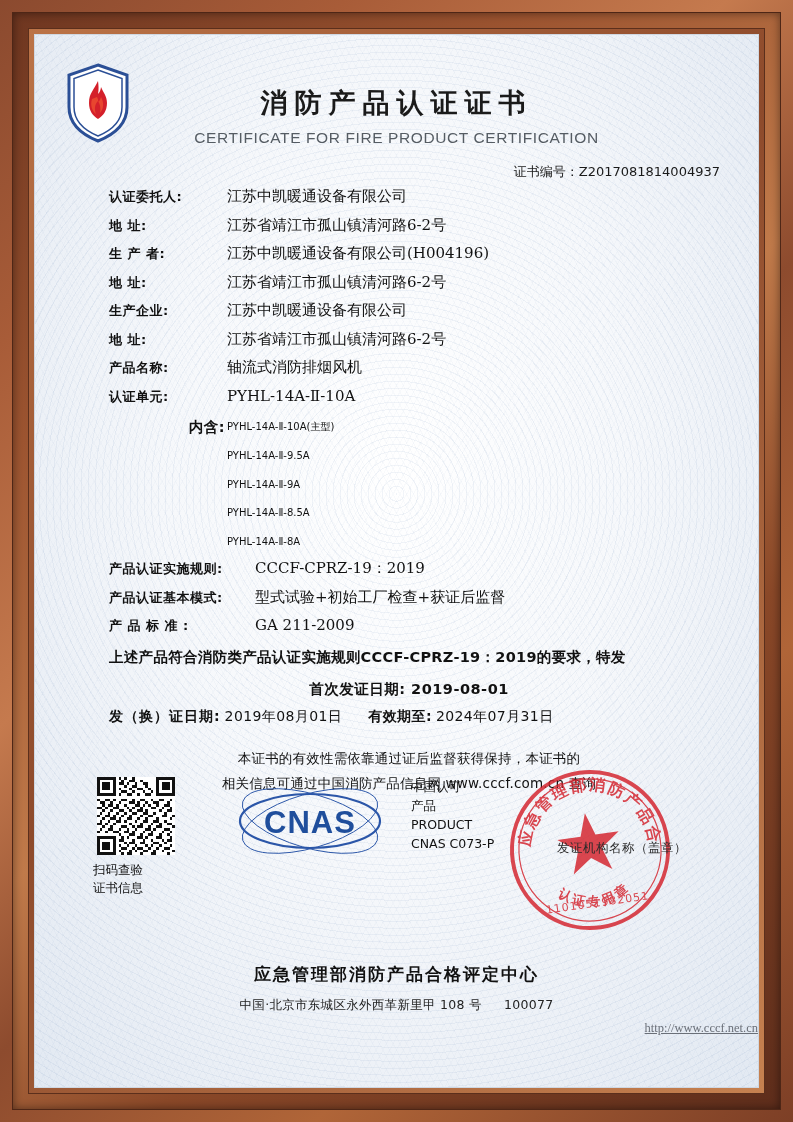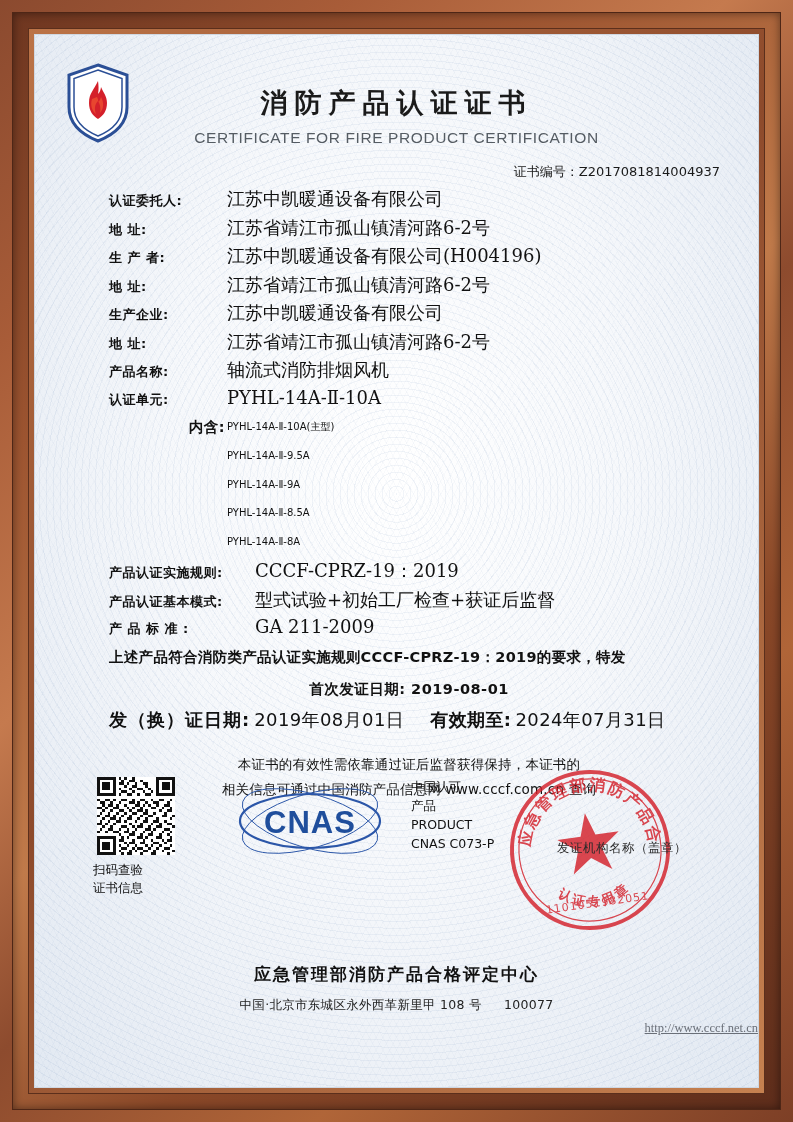--- a/index.html
+++ b/index.html
@@ -139,21 +139,21 @@
   }
   .lbl {
     width: 118px;
     flex: 0 0 118px;
     font-size: 13px;
     font-weight: bold;
     letter-spacing: 0.5px;
     white-space: nowrap;
   }
   .val {
-    font-size: 18px;
+    font-size: 15px;
     color: #111;
     white-space: nowrap;
   }
   .val.serif { font-family: "DejaVu Serif", serif; }
 
   .sub-row {
     display: flex;
     align-items: center;
     margin-bottom: 4.5px;
     min-height: 24px;
@@ -184,21 +184,21 @@
     text-align: center;
     font-size: 14.5px;
     font-weight: bold;
     margin-top: 10px;
     letter-spacing: 0.5px;
   }
   .issue-row {
     display: flex;
     align-items: flex-end;
     margin-top: 9px;
-    font-size: 18px;
+    font-size: 14px;
     font-weight: bold;
     letter-spacing: 0.4px;
   }
   .issue-row .k1 { letter-spacing: 1px; }
   .issue-row .gap { display: inline-block; width: 26px; }
 
   .note {
     margin-top: 20px;
     text-align: center;
     font-size: 13.5px;

